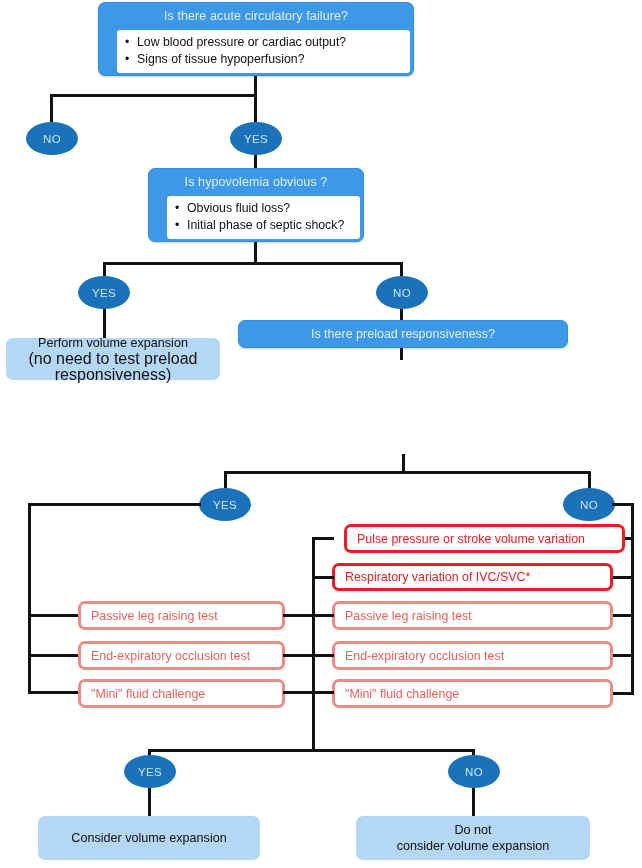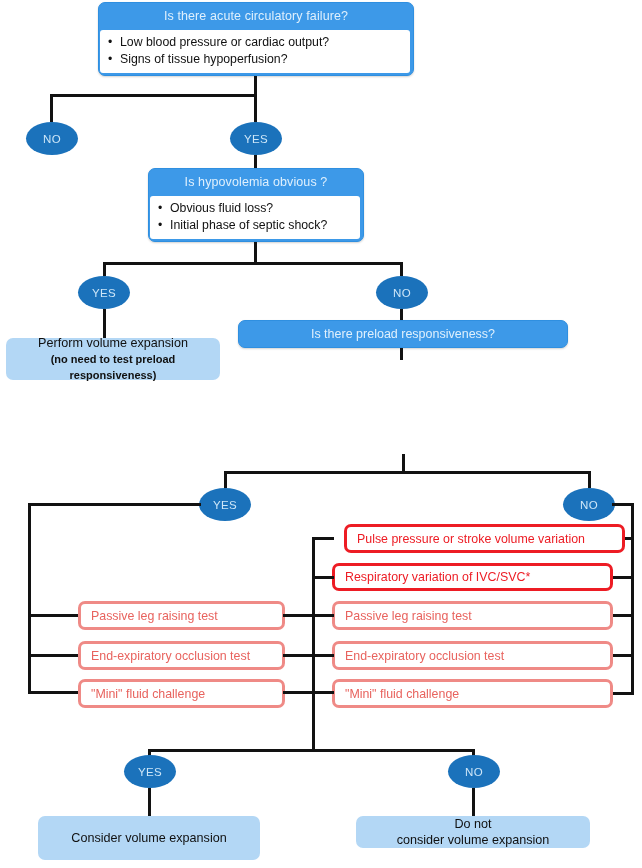--- a/index.html
+++ b/index.html
@@ -30,21 +30,21 @@
   .qbox .qhead {
     color: #dff0fd;
     font-size: 12.5px;
     text-align: center;
     padding: 6px 6px 6px 6px;
     line-height: 15px;
     letter-spacing: 0.1px;
   }
   .qbox .qbody {
     background: #ffffff;
-    margin: 0 3px 3px 1px;
+    margin: 0 3px 3px 18px;
     border-radius: 3px;
     padding: 4px 6px 5px 8px;
   }
   .qbox .qbody ul {
     margin: 0;
     padding: 0;
     list-style: none;
   }
   .qbox .qbody li {
     color: #111111;
@@ -83,21 +83,21 @@
     background: #b3d7f5;
     color: #101010;
     display: flex;
     flex-direction: column;
     align-items: center;
     justify-content: center;
     text-align: center;
     line-height: 16px;
   }
   .outbox .l1 { font-size: 12.6px; text-align: center; }
-  .outbox .l2 { font-size: 11px; font-weight: bold; }
+  .outbox .l2 { font-size: 16px; }
   
   .testbox {
     position: absolute;
     box-sizing: border-box;
     border-radius: 7px;
     background: #ffffff;
     display: flex;
     align-items: center;
     padding-left: 10px;
     font-size: 12.4px;
@@ -235,18 +235,18 @@
   <div class="ell" style="left:124px; top:755px; width:52px; height:33px;">YES</div>
   <div class="ell" style="left:448px; top:755px; width:52px; height:33px;">NO</div>
 
   <div class="ln lnv" style="left:148px; top:788px; width:3px; height:28px;"></div>
   <div class="ln lnv" style="left:472px; top:788px; width:3px; height:28px;"></div>
 
   <div class="outbox" style="left:38px; top:816px; width:222px; height:44px;">
     <div class="l1">Consider volume expansion</div>
   </div>
 
-  <div class="outbox" style="left:356px; top:816px; width:234px; height:32px;">
+  <div class="outbox" style="left:356px; top:816px; width:234px; height:44px;">
     <div class="l1">Do not</div>
     <div class="l1">consider volume expansion</div>
   </div>
 
 </div>
 
 </body></html>

